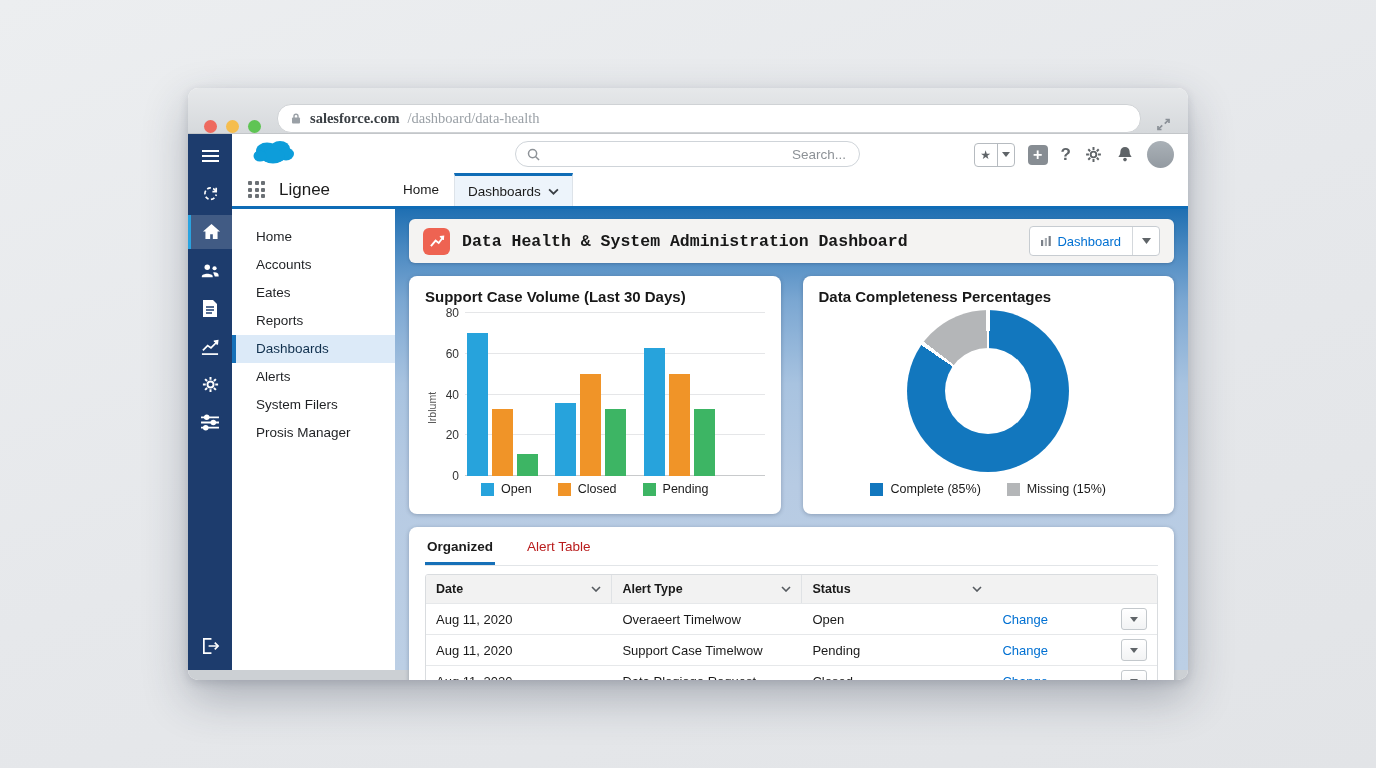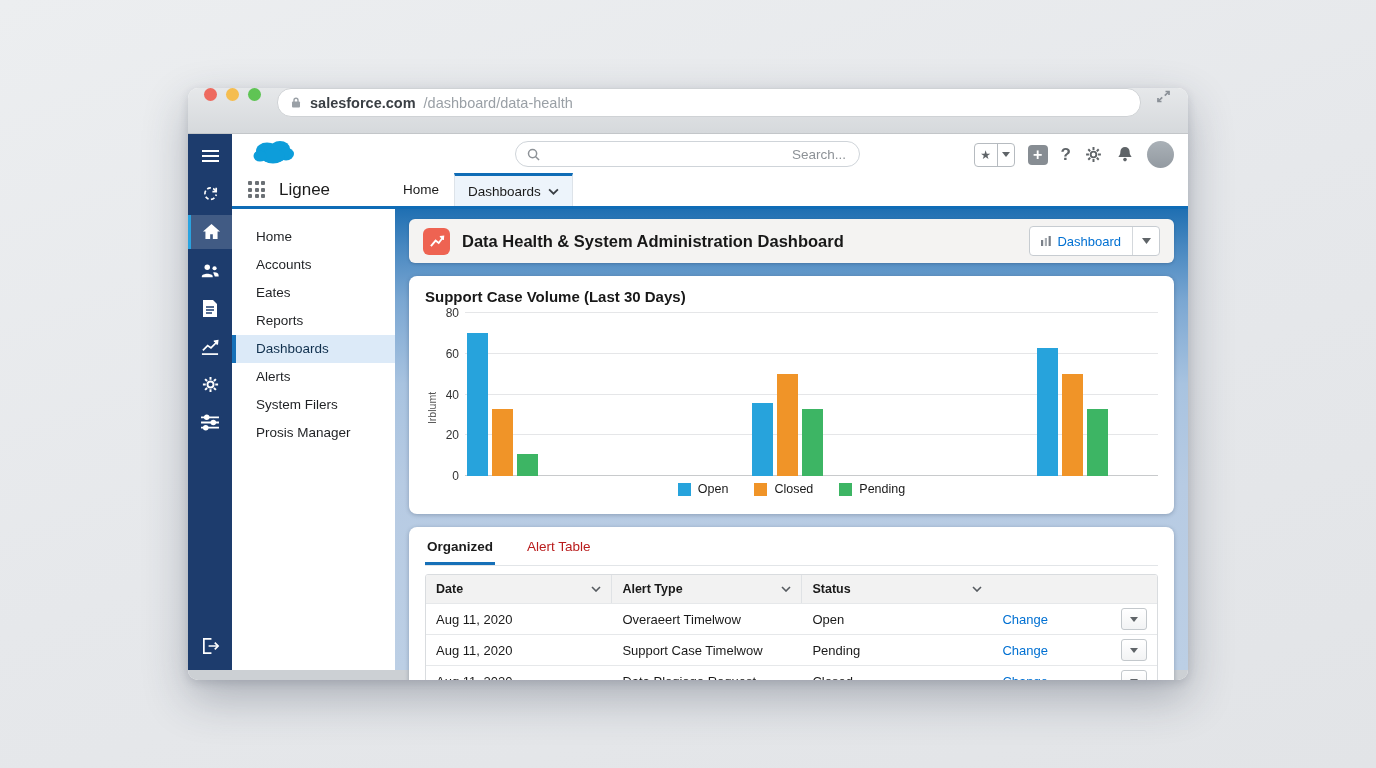--- a/index.html
+++ b/index.html
@@ -11,21 +11,21 @@
   }
   
   .window{
     position:absolute;left:188px;top:88px;width:1000px;height:592px;
     border-radius:10px;background:#fff;overflow:hidden;
     box-shadow:0 18px 45px rgba(40,50,70,.30),0 3px 10px rgba(40,50,70,.15);
     display:flex;flex-direction:column;
   }
   .chrome{
     height:45px;flex:0 0 45px;background:linear-gradient(#e6e8ea,#d6d9dc);
-    border-bottom:1px solid #c3c6c9;display:flex;align-items:flex-start;padding:0 16px;
+    border-bottom:1px solid #c3c6c9;display:flex;align-items:flex-end;padding:0 16px;font-family:Liberation Serif, serif;
   }
   .lights{display:flex;gap:9px;margin-right:16px;}
   .light{width:13px;height:13px;border-radius:50%;}
   .light.red{background:#ee6a5f;}
   .light.yellow{background:#f5bd4f;}
   .light.green{background:#5fc454;}
   .urlbar{
     flex:1;height:27px;background:#fff;border-radius:14px;border:1px solid #cfd2d5;
     display:flex;align-items:center;padding:0 12px;gap:8px;min-width:0;
   }
@@ -79,21 +79,21 @@
   .content{
     flex:1;min-width:0;padding:10px 14px 0 14px;position:relative;
     background:linear-gradient(180deg,#1f6fb2 0%,#4787c0 8%,#7ba7d2 20%,#a8c3e0 38%,#b7cbe3 60%,#bccfe5 100%);
   }
   
   .dash-header{
     height:44px;background:#f4f3f2;border-radius:6px;display:flex;align-items:center;
     padding:0 14px;box-shadow:0 1px 3px rgba(20,40,70,.25);
   }
   .dash-icon{width:27px;height:27px;border-radius:6px;background:#ee6352;display:flex;align-items:center;justify-content:center;flex:0 0 auto;}
-  .dash-title{font-size:16.5px;font-weight:700;color:#181818;margin-left:12px;flex:1;white-space:nowrap;overflow:hidden;}
+  .dash-title{font-size:16.5px;font-weight:700;color:#181818;margin-left:12px;flex:1;white-space:nowrap;overflow:hidden;font-family:Liberation Mono, monospace;}
   .dash-btn{height:28px;background:#fff;border:1px solid #c7ccd1;border-radius:4px;display:flex;align-items:stretch;}
   .dash-btn-main{display:flex;align-items:center;gap:6px;padding:0 11px;font-size:13px;color:#0070d2;cursor:pointer;}
   .dash-btn-caret{width:26px;border-left:1px solid #d4d8dc;display:flex;align-items:center;justify-content:center;cursor:pointer;}
   
   .charts{margin-top:13px;display:flex;gap:22px;height:238px;}
   .card{flex:1;background:#fff;border-radius:8px;box-shadow:0 1px 4px rgba(20,40,70,.28);padding:12px 16px;display:flex;flex-direction:column;min-width:0;box-sizing:border-box;}
   .card-title{font-size:15px;font-weight:700;color:#181818;}
   .barchart{flex:1;display:flex;margin-top:8px;min-height:0;}
   .ylab{width:14px;display:flex;align-items:center;justify-content:center;}
   .ylab span{transform:rotate(-90deg);font-size:10.5px;color:#555;white-space:nowrap;}
@@ -396,20 +396,36 @@
                     <span class="legend-swatch" style="background:#f09428"></span>
                     <span>Closed</span>
                   </div>
                   <div class="legend-item">
                     <span class="legend-swatch" style="background:#3db564"></span>
                     <span>Pending</span>
                   </div>
                 </div>
             </div>
 
+            <div class="card">
+              <div class="card-title">Data Completeness Percentages</div>
+              <div class="donutwrap">
+                <div class="donut" id="donut" style="background: conic-gradient(rgb(255, 255, 255) 0%, rgb(255, 255, 255) 0.4%, rgb(18, 119, 190) 0.4%, rgb(18, 119, 190) 84.6%, rgb(255, 255, 255) 84.6%, rgb(255, 255, 255) 85%, rgb(255, 255, 255) 85%, rgb(255, 255, 255) 85.4%, rgb(180, 182, 184) 85.4%, rgb(180, 182, 184) 99.6%, rgb(255, 255, 255) 99.6%, rgb(255, 255, 255) 100%);"></div>
+              </div>
+              <div class="legend" id="donut-legend">
+                  <div class="legend-item">
+                    <span class="legend-swatch" style="background:#1277be"></span>
+                    <span>Complete (85%)</span>
+                  </div>
+                  <div class="legend-item">
+                    <span class="legend-swatch" style="background:#b4b6b8"></span>
+                    <span>Missing (15%)</span>
+                  </div>
+                </div>
+            </div>
           </div>
 
           <div class="table-card">
             <div class="tabs" id="table-tabs">
                 <div class="tab active">Organized</div>
                 <div class="tab">Alert Table</div>
               </div>
             <div class="datatable">
               <div class="thead" id="table-head">
                   <div class="th c-date">

